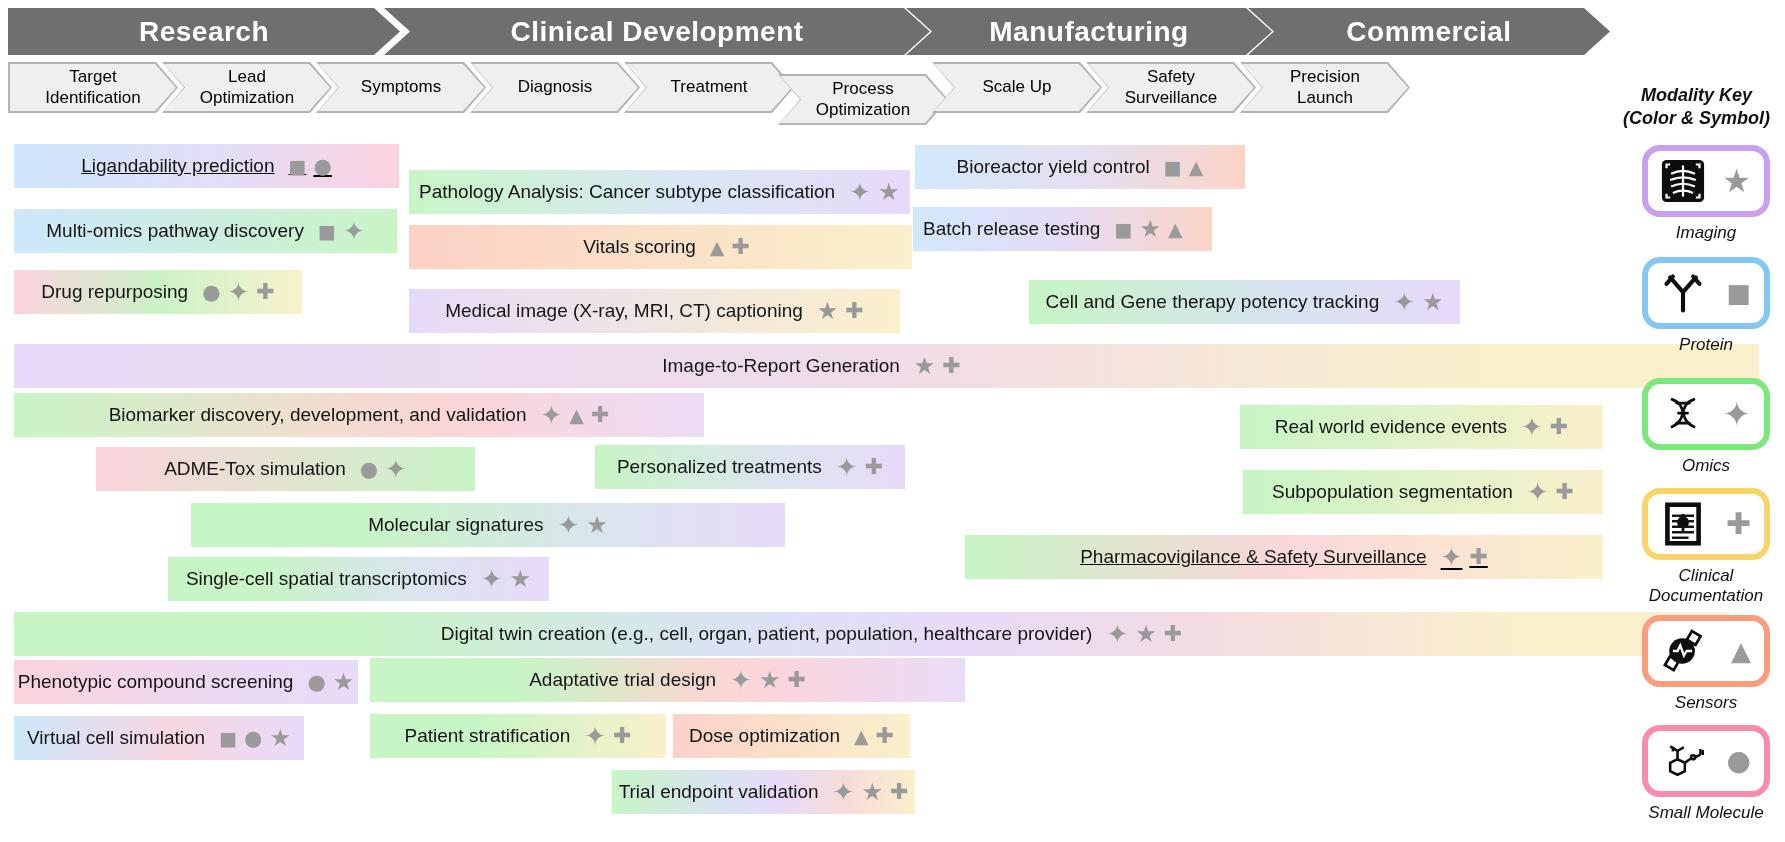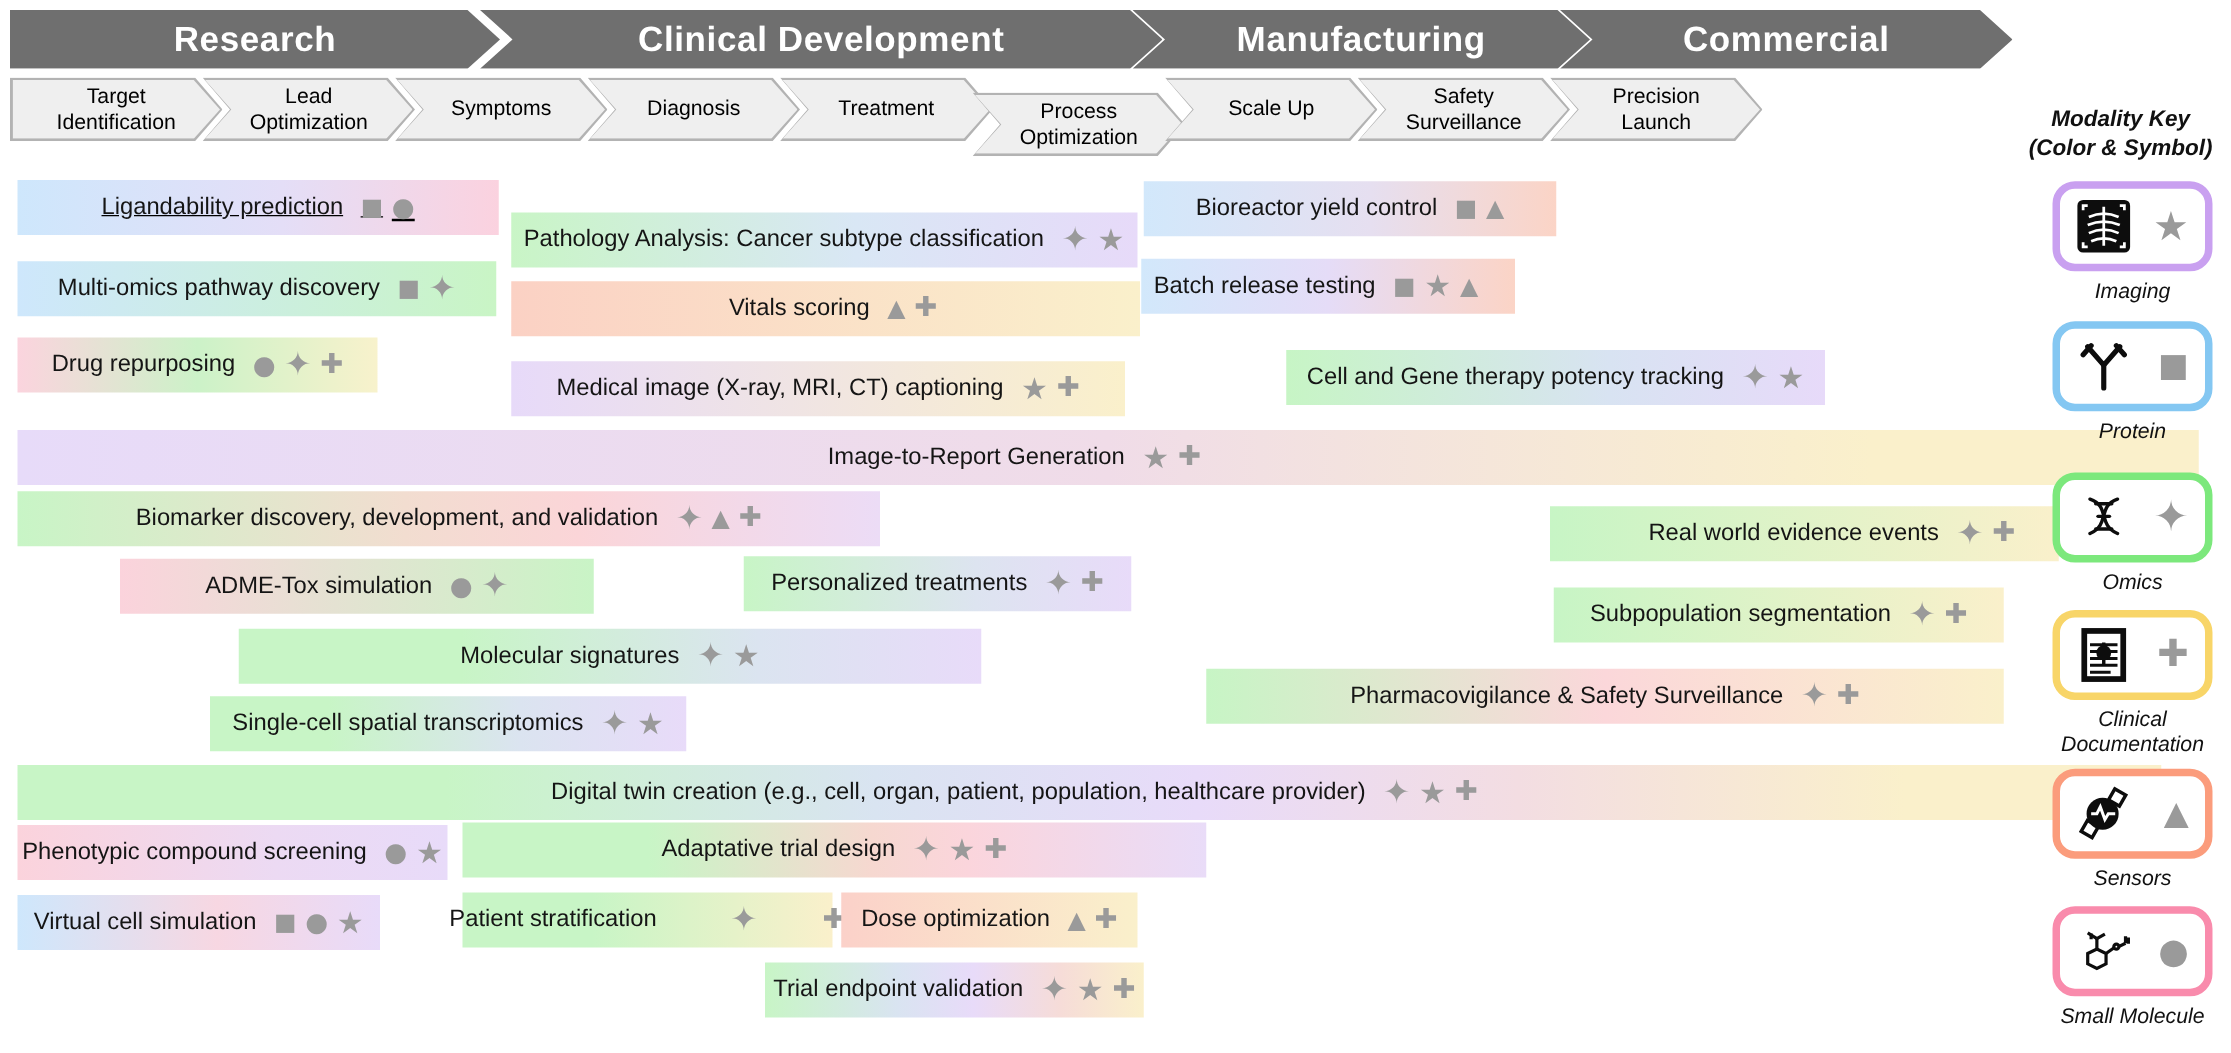--- a/index.html
+++ b/index.html
@@ -166,21 +166,21 @@
         <span class="bar-label">Image-to-Report Generation</span>
         <span class="sym sym-imaging first" style="color: rgb(154, 154, 154);">★</span>
         <span class="sym sym-clinical_documentation" style="color: rgb(154, 154, 154);">✚</span>
       </div>
       <div class="bar" style="left: 14px; top: 393px; width: 690px; background: linear-gradient(90deg, rgb(200, 245, 198), rgb(242, 221, 208) 45%, rgb(251, 213, 216) 65%, rgb(236, 220, 246));">
         <span class="bar-label">Biomarker discovery, development, and validation</span>
         <span class="sym sym-omics first" style="color: rgb(154, 154, 154);">✦</span>
         <span class="sym sym-sensors" style="color: rgb(154, 154, 154);">▲</span>
         <span class="sym sym-clinical_documentation" style="color: rgb(154, 154, 154);">✚</span>
       </div>
-      <div class="bar" style="left: 1240px; top: 405px; width: 363px; background: linear-gradient(90deg, rgb(199, 245, 197), rgb(250, 240, 203)); padding-left: 44px;">
+      <div class="bar" style="left: 1240px; top: 405px; width: 363px; background: linear-gradient(90deg, rgb(199, 245, 197), rgb(250, 240, 203));">
         <span class="bar-label">Real world evidence events</span>
         <span class="sym sym-omics first" style="color: rgb(154, 154, 154);">✦</span>
         <span class="sym sym-clinical_documentation" style="color: rgb(154, 154, 154);">✚</span>
       </div>
       <div class="bar" style="left: 96px; top: 447px; width: 379px; background: linear-gradient(90deg, rgb(251, 211, 220), rgb(201, 244, 198));">
         <span class="bar-label">ADME-Tox simulation</span>
         <span class="sym sym-small_molecule first" style="color: rgb(154, 154, 154);">●</span>
         <span class="sym sym-omics" style="color: rgb(154, 154, 154);">✦</span>
       </div>
       <div class="bar" style="left: 595px; top: 445px; width: 310px; background: linear-gradient(90deg, rgb(200, 245, 198), rgb(221, 228, 240) 60%, rgb(232, 219, 249));">
@@ -191,21 +191,21 @@
       <div class="bar" style="left: 1243px; top: 470px; width: 360px; background: linear-gradient(90deg, rgb(199, 245, 197), rgb(250, 240, 203));">
         <span class="bar-label">Subpopulation segmentation</span>
         <span class="sym sym-omics first" style="color: rgb(154, 154, 154);">✦</span>
         <span class="sym sym-clinical_documentation" style="color: rgb(154, 154, 154);">✚</span>
       </div>
       <div class="bar" style="left: 191px; top: 503px; width: 594px; background: linear-gradient(90deg, rgb(200, 245, 198) 30%, rgb(219, 228, 240) 70%, rgb(232, 219, 249));">
         <span class="bar-label">Molecular signatures</span>
         <span class="sym sym-omics first" style="color: rgb(154, 154, 154);">✦</span>
         <span class="sym sym-imaging" style="color: rgb(154, 154, 154);">★</span>
       </div>
-      <div class="bar" style="left: 965px; top: 535px; width: 638px; background: linear-gradient(90deg, rgb(199, 245, 197), rgb(251, 215, 218) 50%, rgb(250, 240, 203));">
+      <div class="bar" style="left: 965px; top: 535px; width: 638px; background: linear-gradient(90deg, rgb(199, 245, 197), rgb(251, 215, 218) 50%, rgb(250, 240, 203)); text-decoration: underline;">
         <span class="bar-label">Pharmacovigilance &amp; Safety Surveillance</span>
         <span class="sym sym-omics first" style="color: rgb(154, 154, 154);">✦</span>
         <span class="sym sym-clinical_documentation" style="color: rgb(154, 154, 154);">✚</span>
       </div>
       <div class="bar" style="left: 168px; top: 557px; width: 381px; background: linear-gradient(90deg, rgb(200, 245, 198) 25%, rgb(219, 228, 240) 65%, rgb(232, 219, 249));">
         <span class="bar-label">Single-cell spatial transcriptomics</span>
         <span class="sym sym-omics first" style="color: rgb(154, 154, 154);">✦</span>
         <span class="sym sym-imaging" style="color: rgb(154, 154, 154);">★</span>
       </div>
       <div class="bar" style="left: 14px; top: 612px; width: 1595px; background: linear-gradient(90deg, rgb(200, 245, 198) 20%, rgb(217, 228, 241) 40%, rgb(232, 219, 249) 55%, rgb(243, 221, 226) 70%, rgb(250, 240, 203) 88%); padding-right: 120px;">
@@ -224,21 +224,21 @@
         <span class="sym sym-omics first" style="color: rgb(154, 154, 154);">✦</span>
         <span class="sym sym-imaging" style="color: rgb(154, 154, 154);">★</span>
         <span class="sym sym-clinical_documentation" style="color: rgb(154, 154, 154);">✚</span>
       </div>
       <div class="bar" style="left: 14px; top: 716px; width: 290px; background: linear-gradient(90deg, rgb(206, 231, 252), rgb(247, 215, 226) 55%, rgb(232, 219, 249));">
         <span class="bar-label">Virtual cell simulation</span>
         <span class="sym sym-protein first" style="color: rgb(154, 154, 154);">■</span>
         <span class="sym sym-small_molecule" style="color: rgb(154, 154, 154);">●</span>
         <span class="sym sym-imaging" style="color: rgb(154, 154, 154);">★</span>
       </div>
-      <div class="bar" style="left: 370px; top: 714px; width: 296px; background: linear-gradient(90deg, rgb(200, 245, 198) 35%, rgb(250, 240, 203)); gap: 45px;">
+      <div class="bar" style="left: 370px; top: 714px; width: 296px; background: linear-gradient(90deg, rgb(200, 245, 198) 35%, rgb(250, 240, 203));">
         <span class="bar-label">Patient stratification</span>
         <span class="sym sym-omics first" style="color: rgb(154, 154, 154);">✦</span>
         <span class="sym sym-clinical_documentation" style="color: rgb(154, 154, 154);">✚</span>
       </div>
       <div class="bar" style="left: 673px; top: 714px; width: 237px; background: linear-gradient(90deg, rgb(251, 209, 201), rgb(250, 240, 203));">
         <span class="bar-label">Dose optimization</span>
         <span class="sym sym-sensors first" style="color: rgb(154, 154, 154);">▲</span>
         <span class="sym sym-clinical_documentation" style="color: rgb(154, 154, 154);">✚</span>
       </div>
       <div class="bar" style="left: 612px; top: 770px; width: 303px; background: linear-gradient(90deg, rgb(200, 245, 198), rgb(217, 228, 241) 35%, rgb(232, 219, 249) 55%, rgb(246, 220, 216) 78%, rgb(250, 240, 203));">

